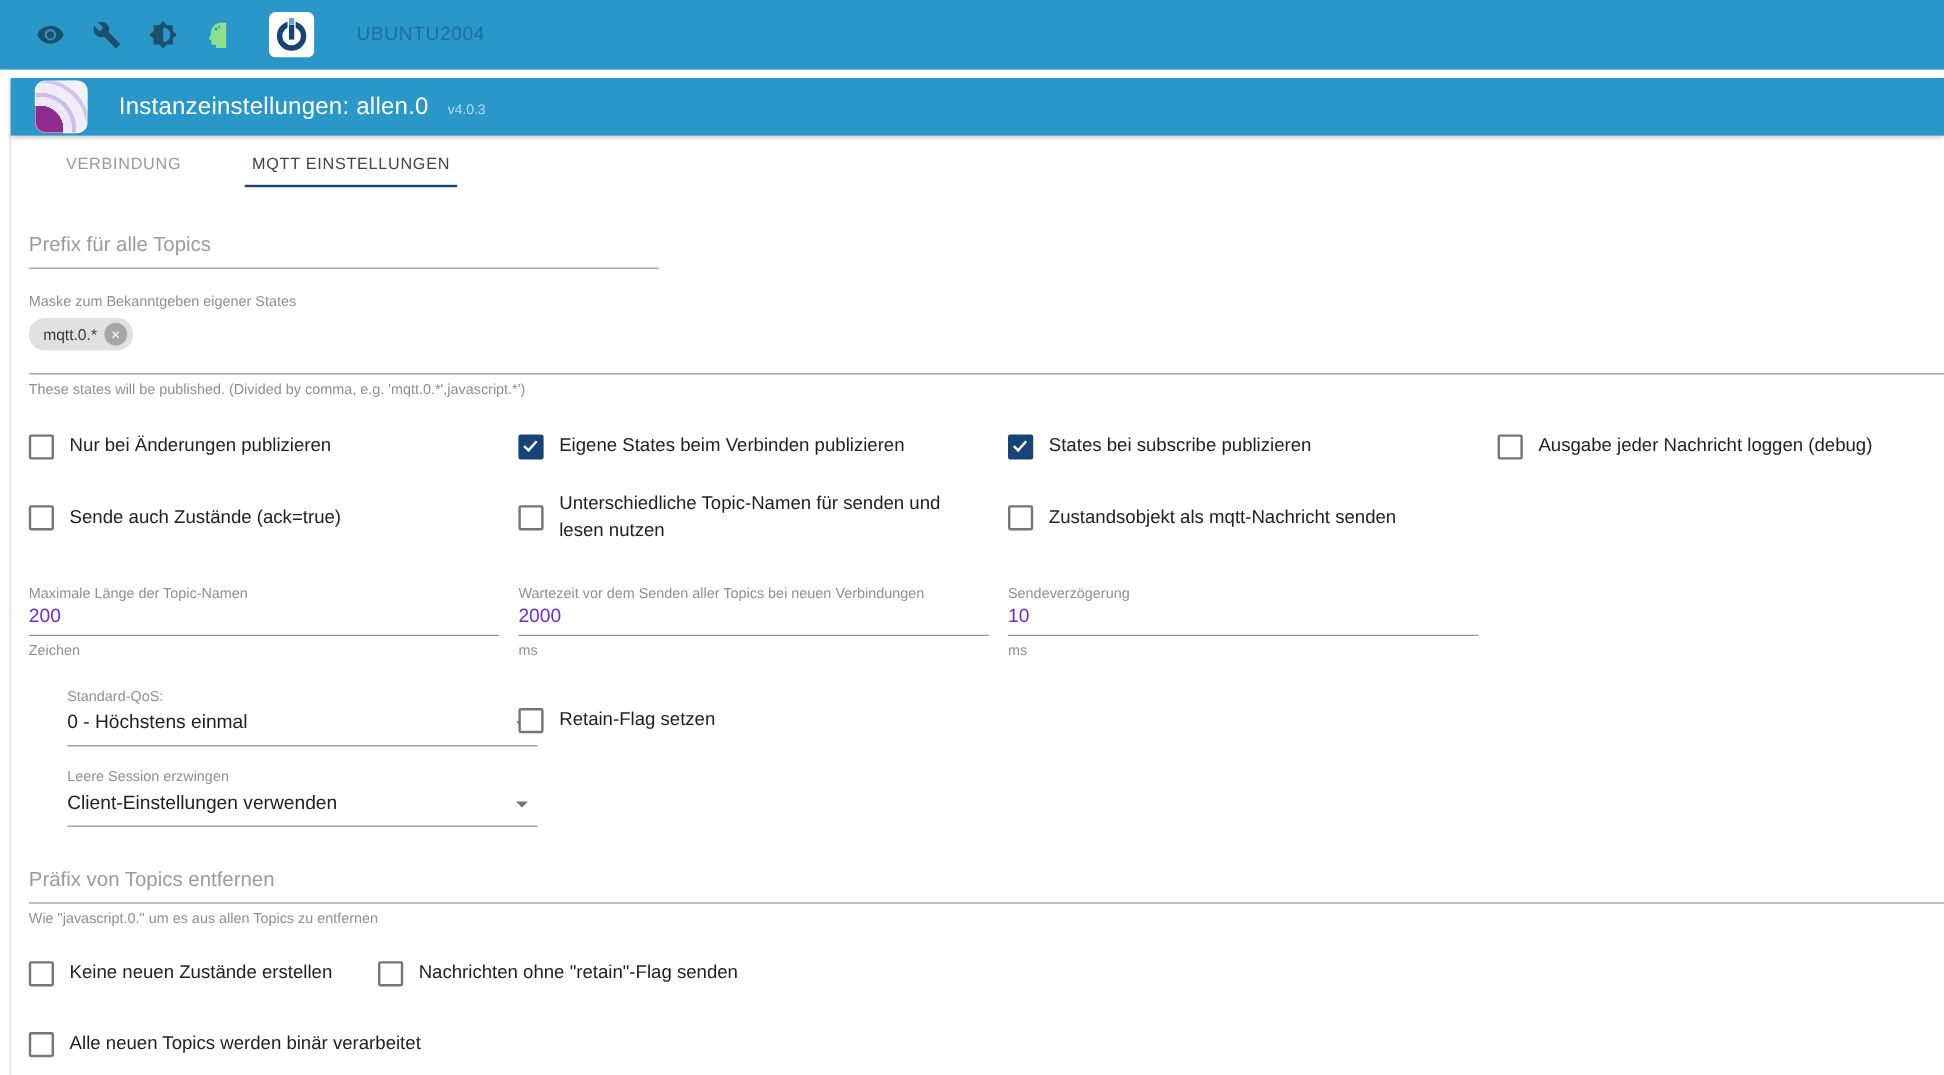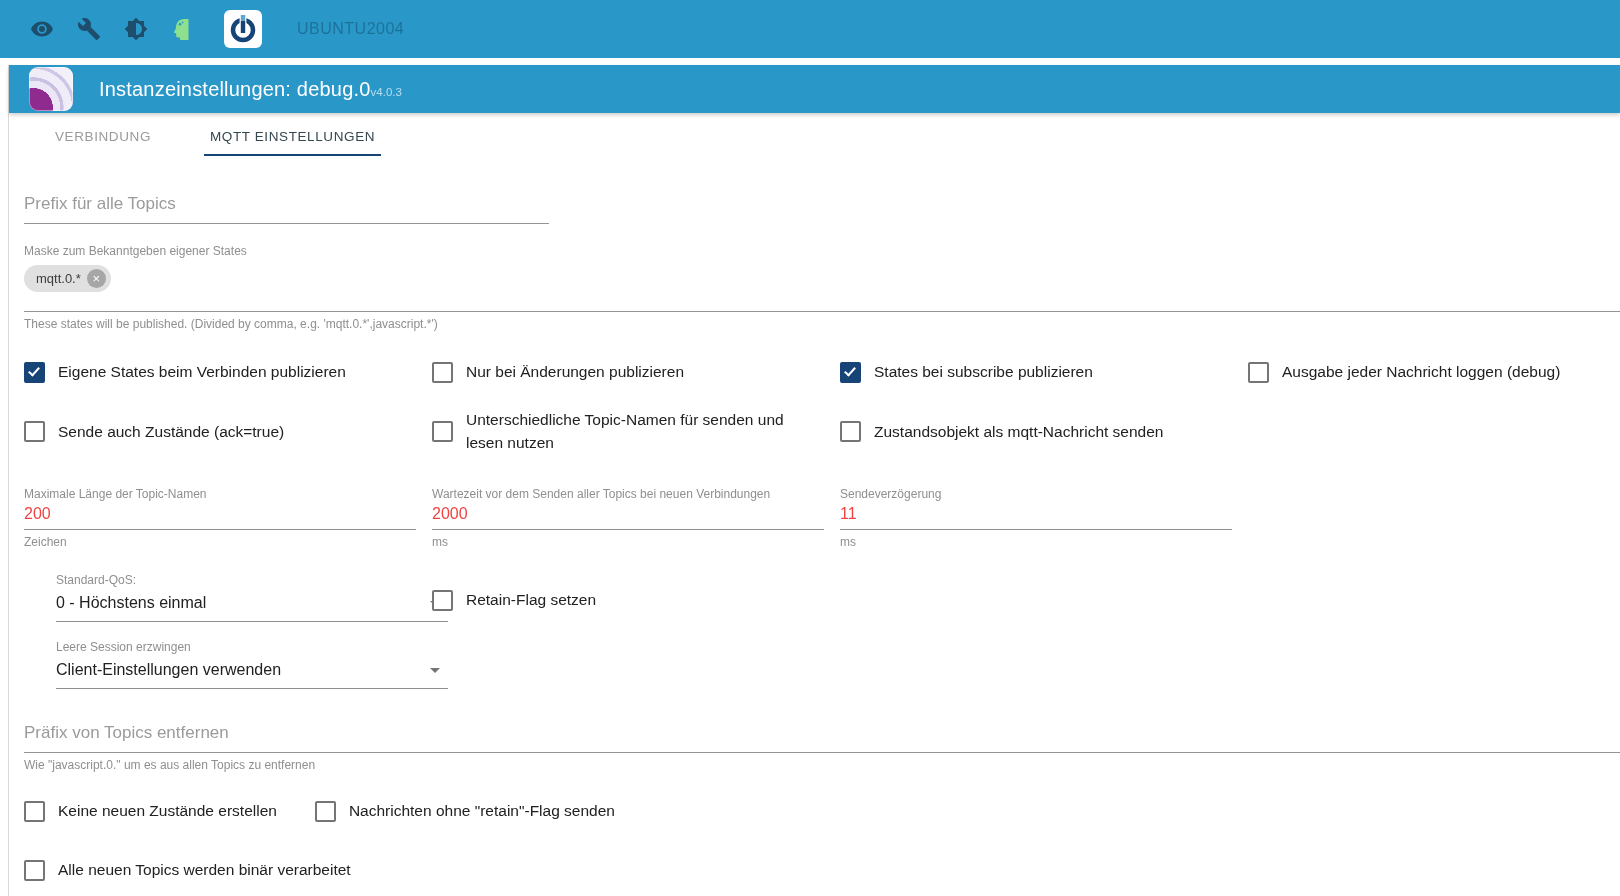--- a/index.html
+++ b/index.html
@@ -26,21 +26,21 @@
     margin-top:7px;height:48px;background:#2998c9;display:flex;align-items:center;
     padding-left:20px;box-shadow:0 2px 4px rgba(0,0,0,0.2);
   }
   .adapter-icon{
     width:44px;height:44px;border-radius:9px;flex:none;
     background:
       radial-gradient(circle at 10% 92%, #8f2a8e 0 34%, #ece7f6 34.5% 47%, #c9c0e2 47.5% 53%, #f0edf8 53.5% 68%, #cfc7e6 68.5% 74%, #f3f0fa 74.5% 100%);
     box-shadow:inset 0 0 0 1px rgba(255,255,255,0.45);
   }
   .title{color:#fff;font-size:20px;margin-left:26px;letter-spacing:0.2px;}
-  .version{color:rgba(255,255,255,0.65);font-size:11.5px;margin-top:5px;}
+  .version{color:rgba(255,255,255,0.65);font-size:11.5px;margin-left:16px;margin-top:5px;}
 
   
   .tabs{display:flex;gap:47px;padding:16px 0 0 40px;}
   .tab{font-size:13.5px;letter-spacing:0.6px;padding:0 6px 10px 6px;cursor:pointer;}
   .tab.inactive{color:#9a9a9a;}
   .tab.active{color:#36474f;border-bottom:2px solid #164477;font-weight:400;}
 
   
   .content{padding-left:15px;box-sizing:border-box;}
   .lbl-sm{font-size:12px;color:#8f8f8f;}
@@ -78,21 +78,21 @@
   .cb-label{font-size:15.5px;color:#212121;max-width:345px;line-height:1.45;}
 
   .grid4{display:grid;grid-template-columns:408px 408px 408px 396px;}
   #cb-row-1{margin-top:30px;}
   #cb-row-2{margin-top:26px;}
 
   
   #num-row{margin-top:20px;}
   .num-field{width:392px;}
   .nf-label{min-height:27px;display:flex;align-items:flex-end;line-height:1.2;}
-  .nf-value{font-size:16px;color:#ef4444;margin-top:4px;padding-bottom:6px;border-bottom:1px solid #8f8f8f;cursor:text;}
+  .nf-value{font-size:16px;color:#6d28d9;margin-top:4px;padding-bottom:6px;border-bottom:1px solid #8f8f8f;cursor:text;}
   .nf-helper{margin-top:5px;}
 
   
   #qos-row{margin-top:24px;align-items:start;}
   .select-field{width:392px;margin-left:32px;}
   .select-value{
     display:flex;justify-content:space-between;align-items:center;
     font-size:16px;color:#212121;margin-top:7px;padding-bottom:9px;
     border-bottom:1px solid #8f8f8f;cursor:pointer;
   }
@@ -146,21 +146,21 @@
           <rect x="16.8" y="5" width="4.4" height="5" fill="#5aa7d0"></rect>
         </svg>
     </span>
     <span class="hostname">UBUNTU2004</span>
   </div>
 
   <div class="dialog">
 
     <div class="titlebar">
       <span class="adapter-icon"></span>
-      <span class="title">Instanzeinstellungen: debug.0</span>
+      <span class="title">Instanzeinstellungen: allen.0</span>
       <span class="version">v4.0.3</span>
     </div>
 
     <div class="tabs">
       <div class="tab inactive">VERBINDUNG</div>
       <div class="tab active">MQTT EINSTELLUNGEN</div>
     </div>
 
     <div class="content">
 
@@ -173,27 +173,27 @@
         <div class="chip-row">
           <span class="chip">
             <span class="chip-label">mqtt.0.*</span>
             <span class="chip-x"></span>
           </span>
         </div>
         <div class="helper">These states will be published. (Divided by comma, e.g. 'mqtt.0.*',javascript.*')</div>
       </div>
 
       <div id="cb-row-1" class="grid4">
+        <label class="cb" data-checked="false">
+          <span class="cb-box"></span>
+          <span class="cb-label">Nur bei Änderungen publizieren</span>
+        </label>
         <label class="cb" data-checked="true">
           <span class="cb-box"></span>
           <span class="cb-label">Eigene States beim Verbinden publizieren</span>
-        </label>
-        <label class="cb" data-checked="false">
-          <span class="cb-box"></span>
-          <span class="cb-label">Nur bei Änderungen publizieren</span>
         </label>
         <label class="cb" data-checked="true">
           <span class="cb-box"></span>
           <span class="cb-label">States bei subscribe publizieren</span>
         </label>
         <label class="cb" data-checked="false">
           <span class="cb-box"></span>
           <span class="cb-label">Ausgabe jeder Nachricht loggen (debug)</span>
         </label>
       </div>
@@ -219,21 +219,21 @@
           <div class="nf-value">200</div>
           <div class="helper nf-helper">Zeichen</div>
         </div>
         <div class="num-field">
           <div class="lbl-sm nf-label">Wartezeit vor dem Senden aller Topics bei neuen Verbindungen</div>
           <div class="nf-value">2000</div>
           <div class="helper nf-helper">ms</div>
         </div>
         <div class="num-field">
           <div class="lbl-sm nf-label">Sendeverzögerung</div>
-          <div class="nf-value">11</div>
+          <div class="nf-value">10</div>
           <div class="helper nf-helper">ms</div>
         </div>
       </div>
 
       <div id="qos-row" class="grid4">
         <div class="select-field">
           <div class="lbl-sm">Standard-QoS:</div>
           <div class="select-value">
             <span>0 - Höchstens einmal</span>
             <span class="arrow-down"></span>

